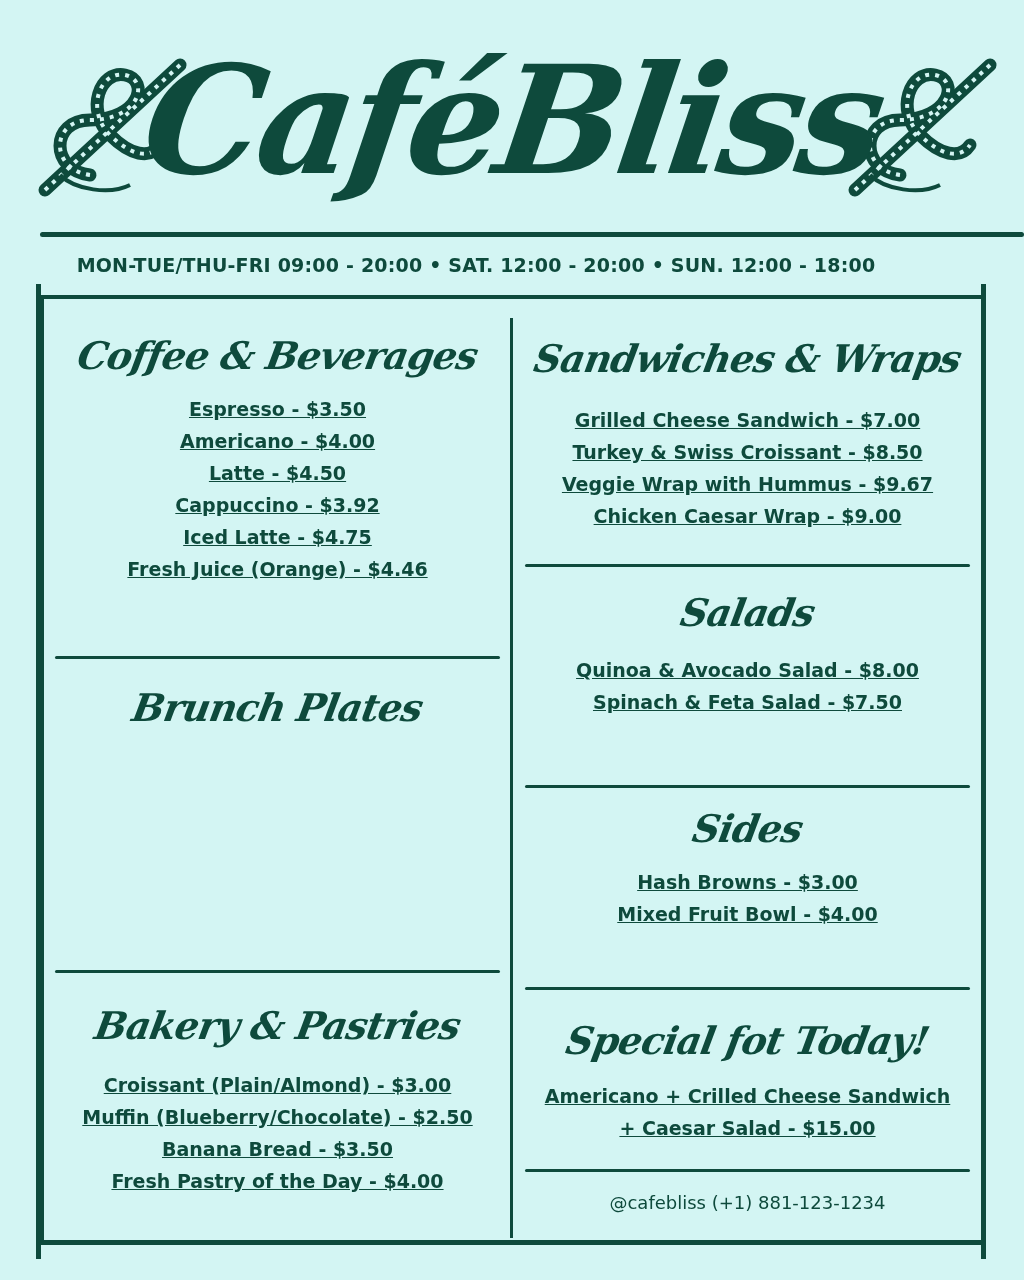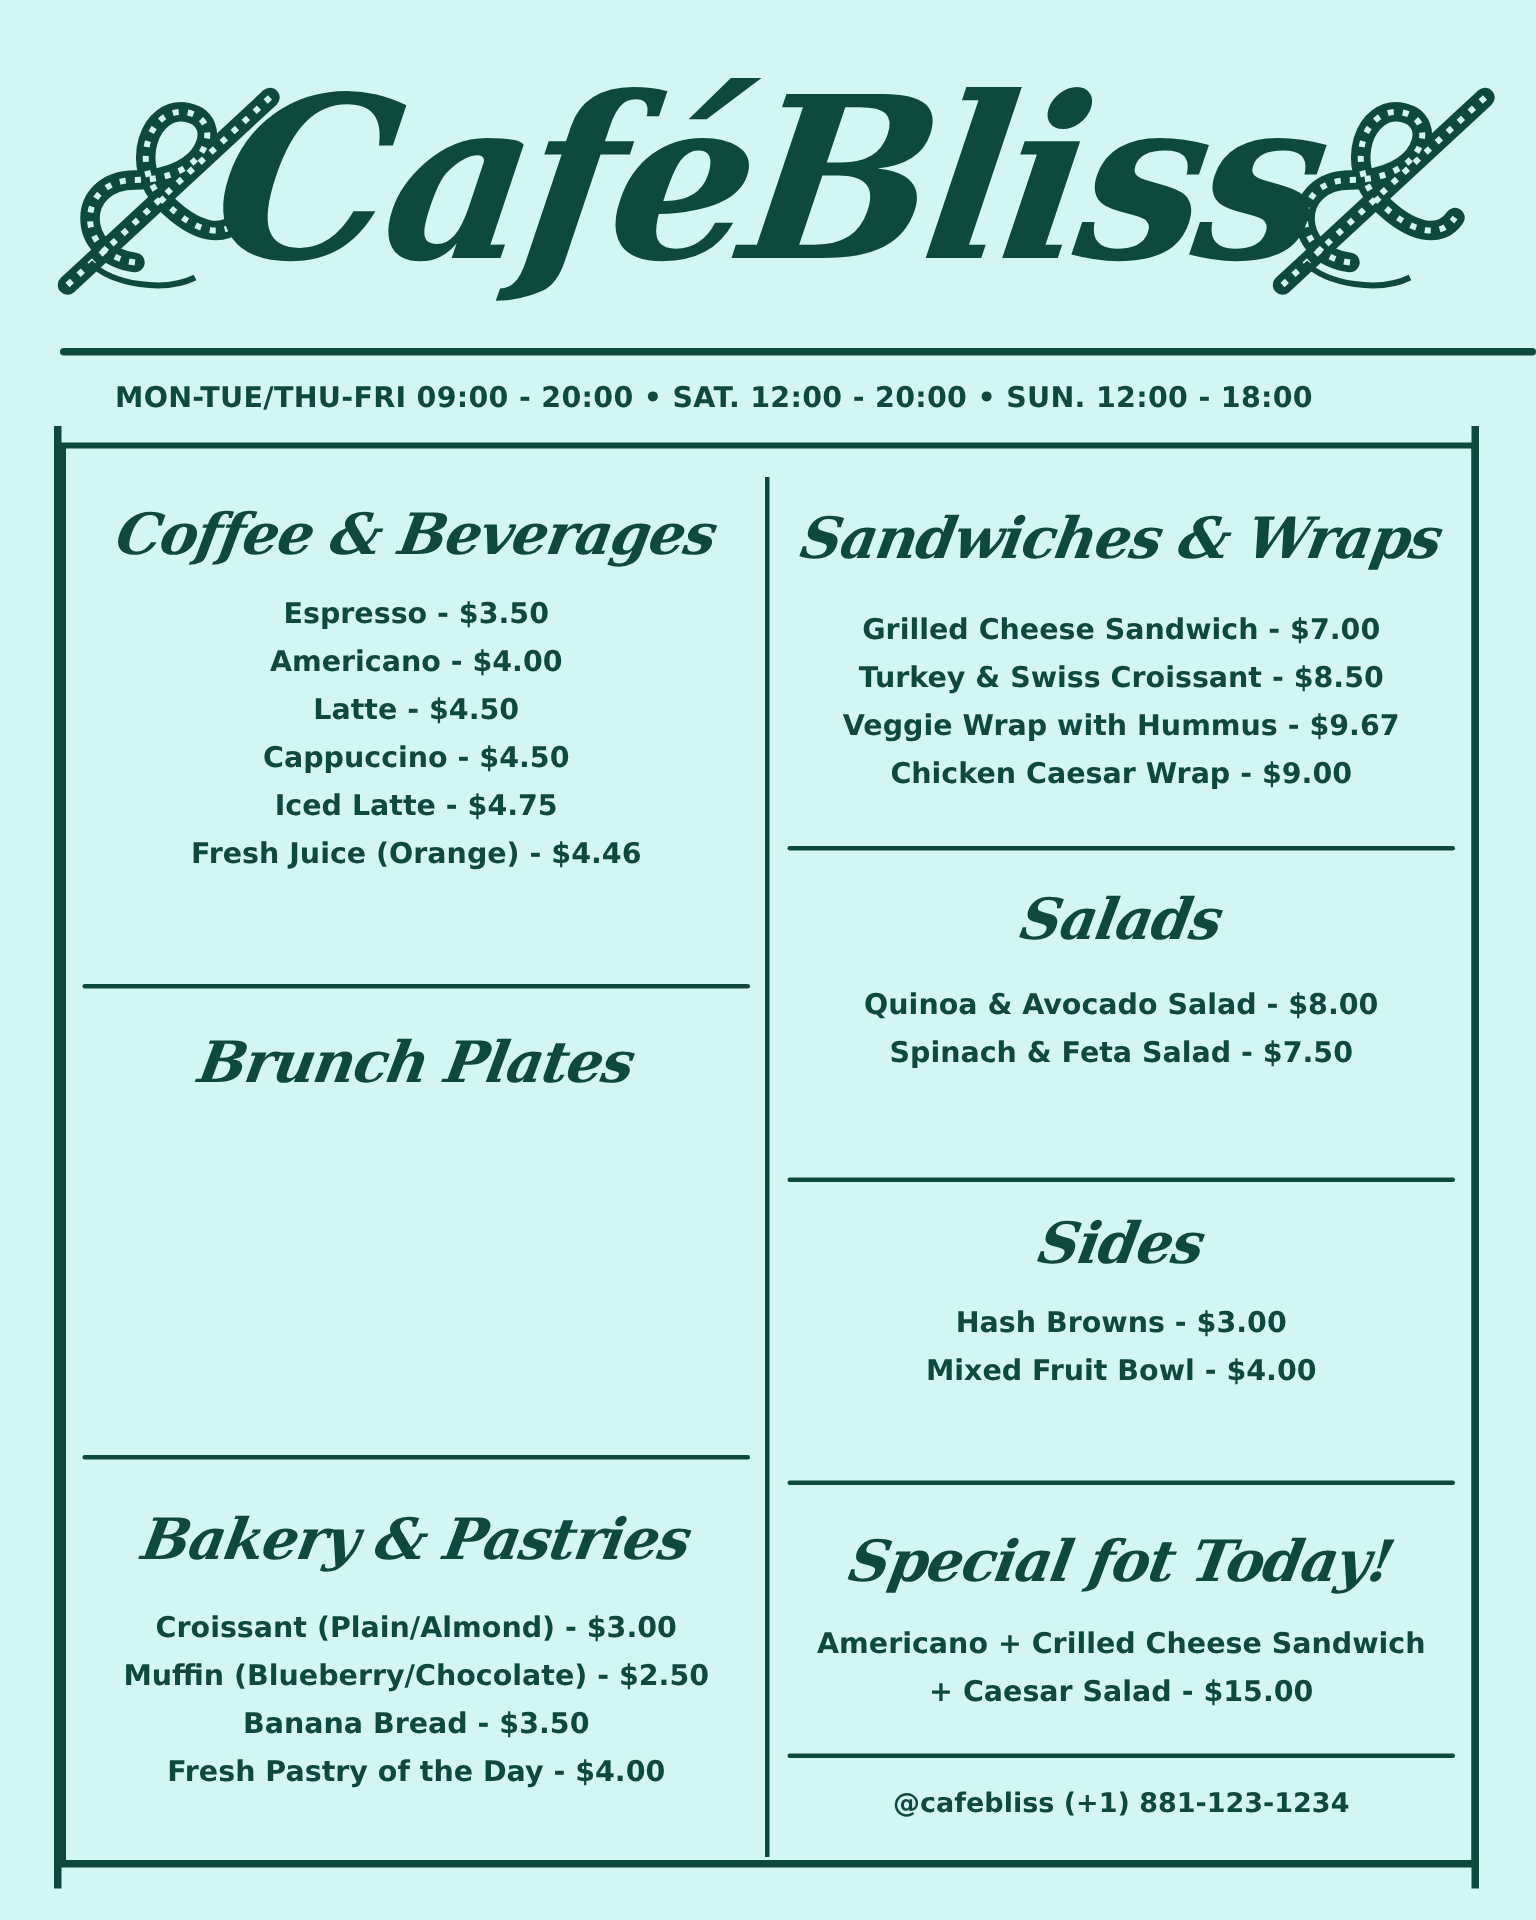--- a/index.html
+++ b/index.html
@@ -51,30 +51,30 @@
     position: absolute; text-align: center;
   }
   .section-title {
     font-family: "DejaVu Serif", serif;
     font-style: italic; font-weight: bold;
     font-size: 38px; letter-spacing: -1px;
     transform: skewX(-10deg);
     margin: 0 0 16px 0;
     line-height: 1.1;
   }
-  .items { list-style: none; margin: 12px; padding: 0; }
+  .items { list-style: none; margin: 12px; padding: 0; text-decoration: underline; }
   .items li {
     font-weight: bold; font-size: 19px; line-height: 32px;
   }
   .hr {
     position: absolute; height: 3px; background: #0e4a3c; border-radius: 2px;
   }
   .contact {
     position: absolute; left: 525px; top: 1192px; width: 445px; text-align: center;
-    font-weight: bold; font-size: 18px;
+    font-weight: normal; font-size: 18px;
   }
 </style>
 </head>
 <body>
 
 <svg class="knot left" viewBox="0 0 160 150">
   <g fill="none" stroke="#0e4a3c" stroke-width="13" stroke-linecap="round">
     <path d="M15 140 L150 15"></path>
     <path d="M60 125 C20 120, 20 70, 60 70 C110 70, 120 30, 95 25 C70 20, 55 60, 80 85 C100 105, 120 110, 130 95"></path>
   </g>
@@ -107,21 +107,21 @@
 <div class="post" style="left:36px;top:284px;height:975px;"></div>
 <div class="post" style="left:981px;top:284px;height:975px;"></div>
 <div class="col-divider"></div>
 
 <div class="section" style="left:55px;top:335px;width:445px;">
   <h2 class="section-title">Coffee &amp; Beverages</h2>
   <ul class="items">
     <li>Espresso - $3.50</li>
     <li>Americano - $4.00</li>
     <li>Latte - $4.50</li>
-    <li>Cappuccino - $4.50</li>
+    <li>Cappuccino - $3.92</li>
     <li>Iced Latte - $4.75</li>
     <li>Fresh Juice (Orange) - $4.46</li>
   </ul>
 </div>
 <div class="hr" style="left:55px;top:656px;width:445px;"></div>
 
 <div class="section" style="left:55px;top:687px;width:445px;">
   <h2 class="section-title">Brunch Plates</h2>
 </div>
 <div class="hr" style="left:55px;top:970px;width:445px;"></div>

